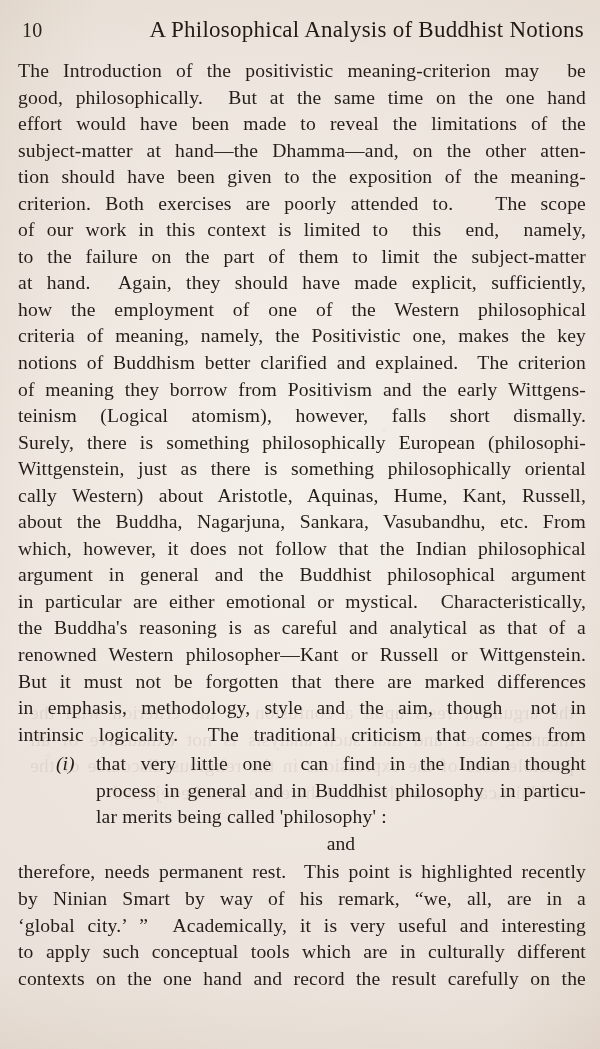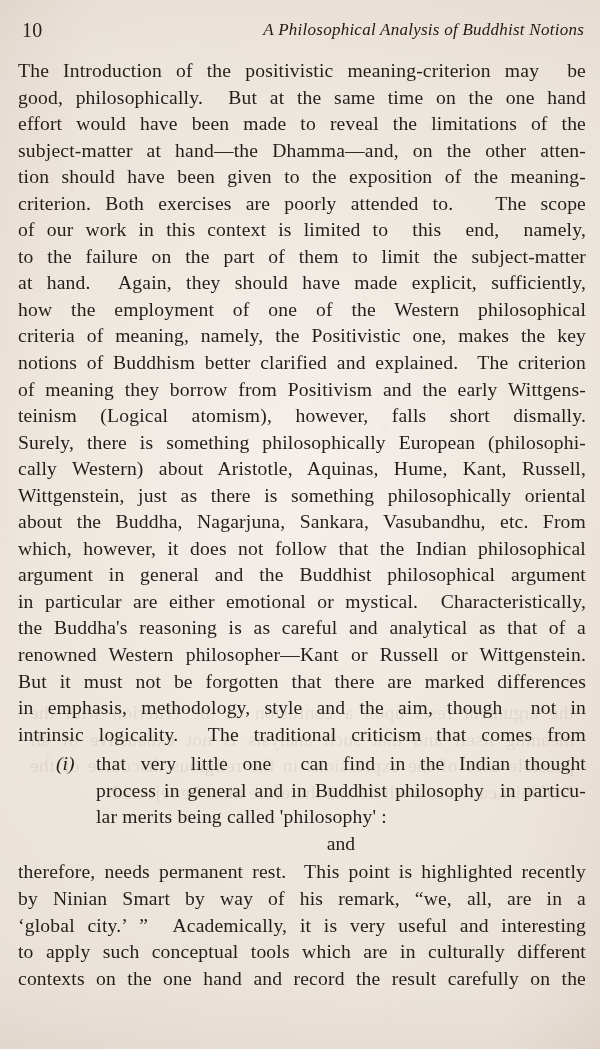--- a/index.html
+++ b/index.html
@@ -75,22 +75,21 @@
   }
 
   #folio {
     font-size: 20px;
     line-height: 24px;
     letter-spacing: 0.3px;
     color: #2a221b;
   }
 
   #head-title {
-    font-style: italic;
-    font-size: 17px;
+    font-size: 23px;
     line-height: 24px;
     letter-spacing: 0.25px;
     color: #221a14;
     white-space: nowrap;
   }
 
   #body-text {
     position: absolute;
     left: 18px;
     right: 14px;
@@ -195,22 +194,22 @@
         <span class="line">criterion. Both exercises are poorly attended to.   The scope</span>
         <span class="line">of our work in this context is limited to  this  end,  namely,</span>
         <span class="line">to the failure on the part of them to limit the subject-matter</span>
         <span class="line">at hand.  Again, they should have made explicit, sufficiently,</span>
         <span class="line">how the employment of one of the Western philosophical</span>
         <span class="line">criteria of meaning, namely, the Positivistic one, makes the key</span>
         <span class="line">notions of Buddhism better clarified and explained.  The criterion</span>
         <span class="line">of meaning they borrow from Positivism and the early Wittgens-</span>
         <span class="line">teinism (Logical atomism), however, falls short dismally.</span>
         <span class="line">Surely, there is something philosophically European (philosophi-</span>
+        <span class="line">Wittgenstein, just as there is something philosophically oriental</span>
         <span class="line">cally Western) about Aristotle, Aquinas, Hume, Kant, Russell,</span>
-        <span class="line">Wittgenstein, just as there is something philosophically oriental</span>
         <span class="line">about the Buddha, Nagarjuna, Sankara, Vasubandhu, etc. From</span>
         <span class="line">which, however, it does not follow that the Indian philosophical</span>
         <span class="line">argument in general and the Buddhist philosophical argument</span>
         <span class="line">in particular are either emotional or mystical.  Characteristically,</span>
         <span class="line">the Buddha's reasoning is as careful and analytical as that of a</span>
         <span class="line">renowned Western philosopher—Kant or Russell or Wittgenstein.</span>
         <span class="line">But it must not be forgotten that there are marked differences</span>
         <span class="line">in emphasis, methodology, style and the aim, though  not in</span>
         <span class="line">intrinsic logicality.  The traditional criticism that comes from</span>
       </p>

